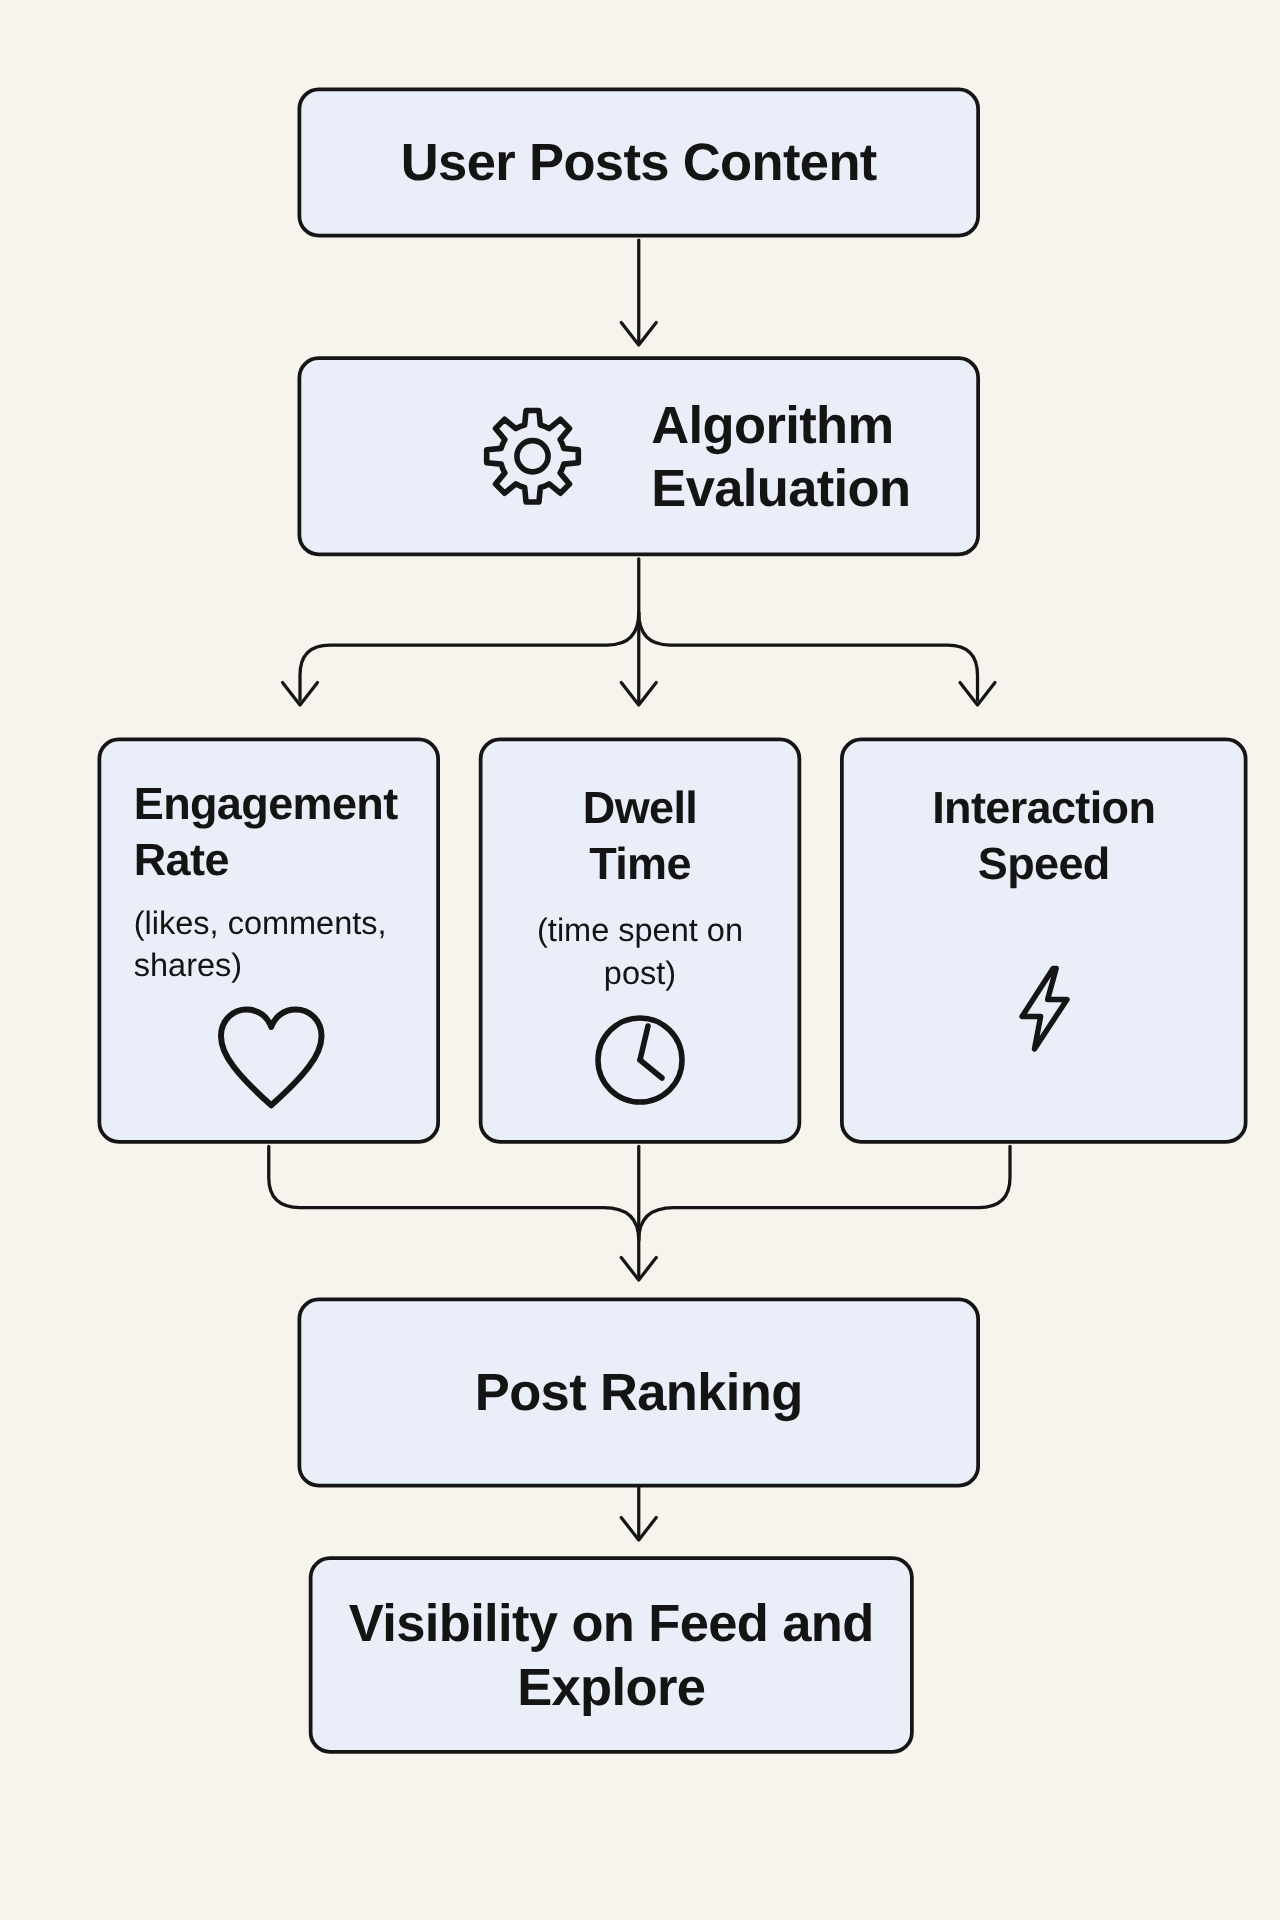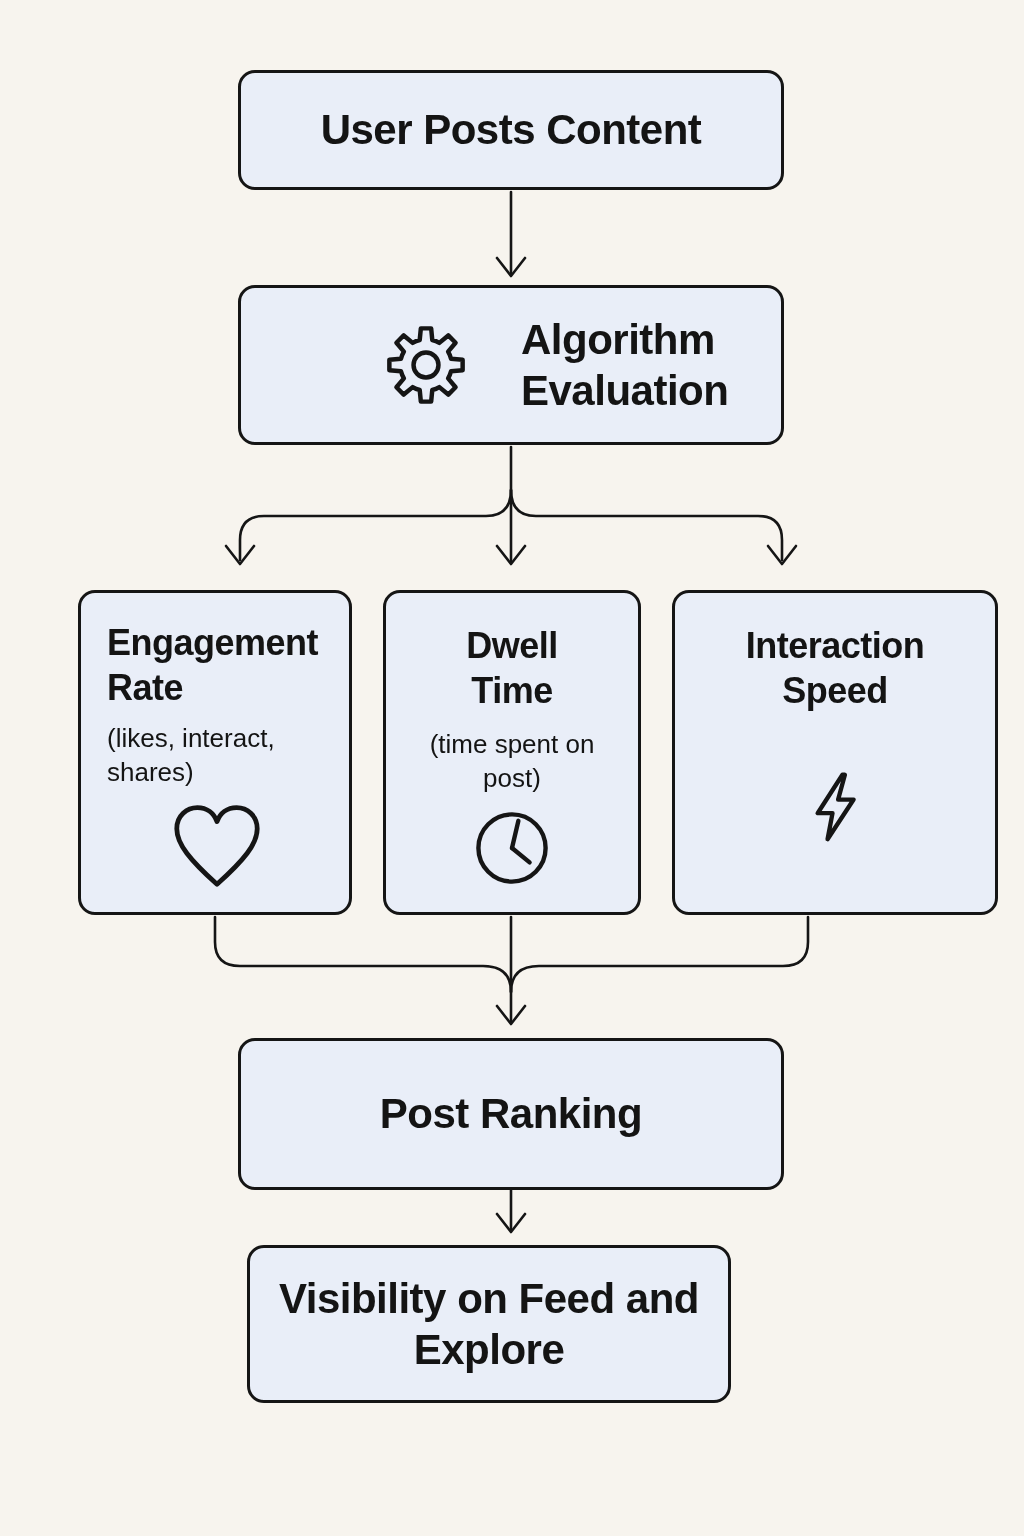--- a/index.html
+++ b/index.html
@@ -100,21 +100,21 @@
                  A30,30 0 0 1 65.5,24.3 L75.9,15.6 L84.4,24.1 L75.7,34.5
                  A30,30 0 0 1 79.1,42.7 Z"></path>
         <circle cx="50" cy="50" r="14.5"></circle>
       </svg>
     </div>
     <div class="big-label algo-label">Algorithm Evaluation</div>
   </div>
 
   <div class="node feature node-engagement">
     <div class="title">Engagement Rate</div>
-    <div class="subtitle">(likes, interact, shares)</div>
+    <div class="subtitle">(likes, comments, shares)</div>
     <div class="icon-wrap">
       <svg class="glyph" width="96" height="90" viewBox="0 0 100 94" fill="none" stroke="#151515" stroke-width="5" stroke-linejoin="round" stroke-linecap="round">
         <path d="M50,88 C22,63 8,46 8,30 C8,16.5 18.5,8 29.5,8
                  C39.5,8 46.8,14 50,22.5
                  C53.2,14 60.5,8 70.5,8
                  C81.5,8 92,16.5 92,30 C92,46 78,63 50,88 Z"></path>
       </svg>
     </div>
   </div>
 

